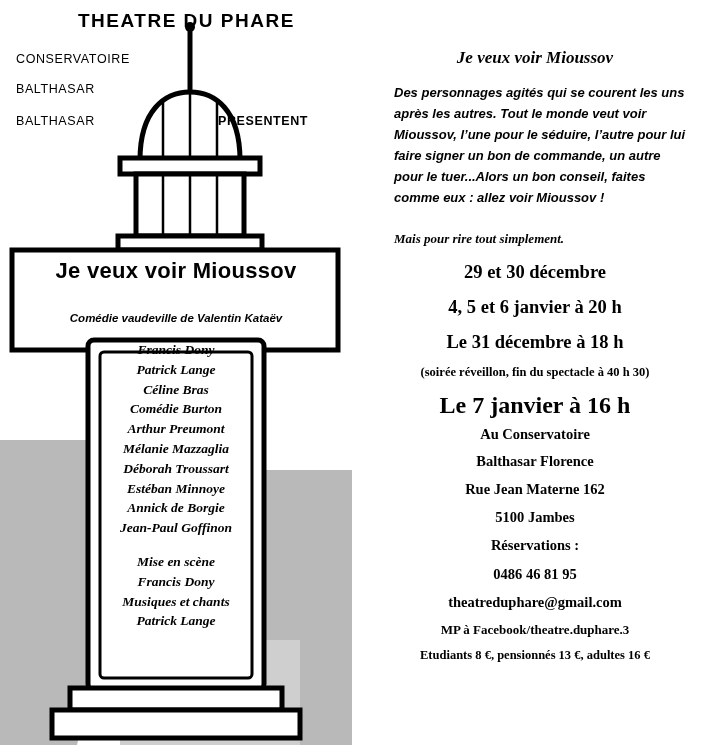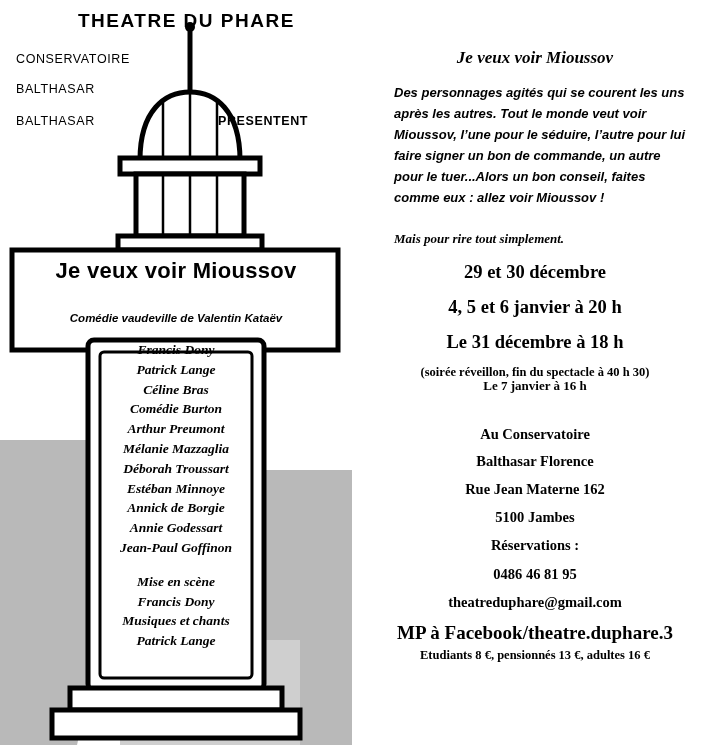--- a/index.html
+++ b/index.html
@@ -186,29 +186,29 @@
     position: absolute;
     left: 0; width: 338px;
     text-align: center;
     font-weight: bold;
     font-family: "Liberation Serif", serif;
   }
   .d1 { top: 262px; font-size: 18.5px; }
   .d2 { top: 297px; font-size: 18.5px; }
   .d3 { top: 332px; font-size: 18.5px; }
   .d4 { top: 365px; font-size: 12.5px; }
-  .d5 { top: 378px; font-size: 13px; }
+  .d5 { top: 392px; font-size: 24px; }
   .v1 { top: 426px; font-size: 14.5px; text-align: center; }
   .v2 { top: 453px; font-size: 14.5px; }
   .v3 { top: 481px; font-size: 14.5px; }
   .v4 { top: 509px; font-size: 14.5px; }
   .v5 { top: 537px; font-size: 14.5px; }
   .v6 { top: 566px; font-size: 14.5px; }
   .v7 { top: 594px; font-size: 14.5px; }
-  .v8 { top: 622px; font-size: 19px; }
+  .v8 { top: 622px; font-size: 13px; }
   .v9 { top: 648px; font-size: 12.5px; }
 </style>
 </head>
 <body>
 
 <div class="poster">
 
   <div class="left-panel">
     <div class="bg-grey-1"></div>
     <div class="bg-grey-2"></div>
@@ -257,21 +257,20 @@
     <div class="cast-box">
       <div class="cast-name">Francis Dony</div>
       <div class="cast-name">Patrick Lange</div>
       <div class="cast-name">Céline Bras</div>
       <div class="cast-name">Comédie Burton</div>
       <div class="cast-name">Arthur Preumont</div>
       <div class="cast-name">Mélanie Mazzaglia</div>
       <div class="cast-name">Déborah Troussart</div>
       <div class="cast-name">Estéban Minnoye</div>
       <div class="cast-name">Annick de Borgie</div>
-      <div class="cast-name">Annie Godessart</div>
       <div class="cast-name">Jean-Paul Goffinon</div>
       <div class="cast-gap"></div>
       <div class="credit-line">Mise en scène</div>
       <div class="credit-line">Francis Dony</div>
       <div class="credit-line">Musiques et chants</div>
       <div class="credit-line">Patrick Lange</div>
     </div>
   </div>
 
   <div class="right-panel">

